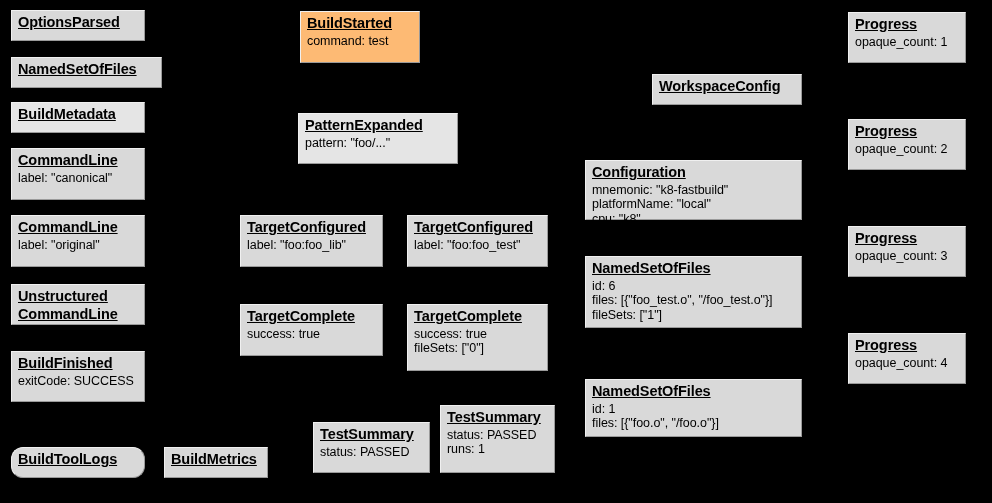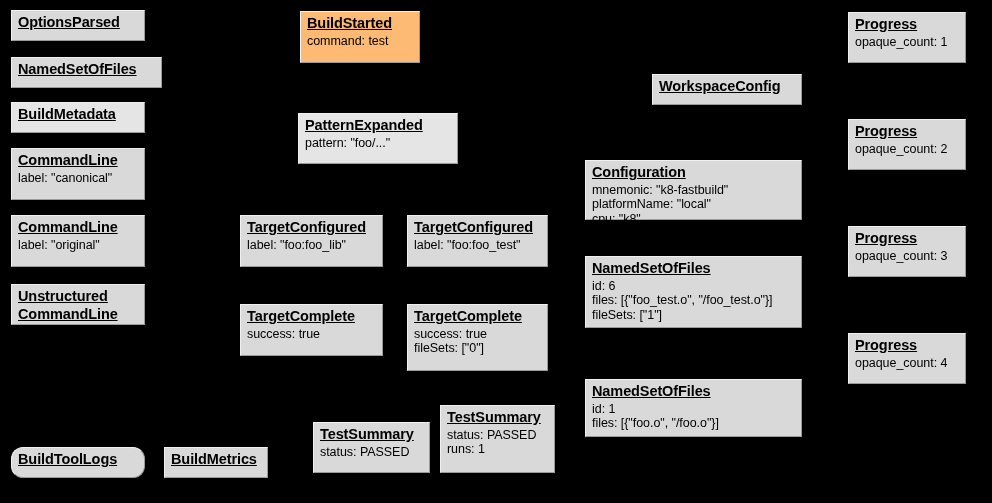--- a/index.html
+++ b/index.html
@@ -70,20 +70,26 @@
     </div>
     <div class="node" style="left: 11px; top: 215px; width: 134px; height: 52px; background: rgb(217, 217, 217); color: rgb(0, 0, 0);">
       <span class="node-title">CommandLine</span>
       <span class="node-fields">
         <span class="node-field">label: "original"</span>
       </span>
     </div>
     <div class="node" style="left: 11px; top: 284px; width: 134px; height: 41px; background: rgb(217, 217, 217); color: rgb(0, 0, 0);">
       <span class="node-title">Unstructured
 CommandLine</span>
+    </div>
+    <div class="node" style="left: 11px; top: 351px; width: 134px; height: 51px; background: rgb(217, 217, 217); color: rgb(0, 0, 0);">
+      <span class="node-title">BuildFinished</span>
+      <span class="node-fields">
+        <span class="node-field">exitCode: SUCCESS</span>
+      </span>
     </div>
     <div class="node" style="left: 11px; top: 447px; width: 134px; height: 31px; background: rgb(217, 217, 217); color: rgb(0, 0, 0); border-radius: 12px;">
       <span class="node-title">BuildToolLogs</span>
     </div>
     <div class="node" style="left: 164px; top: 447px; width: 104px; height: 31px; background: rgb(217, 217, 217); color: rgb(0, 0, 0);">
       <span class="node-title">BuildMetrics</span>
     </div>
     <div class="node" style="left: 300px; top: 11px; width: 120px; height: 52px; background: #fdba74; color: rgb(0, 0, 0);">
       <span class="node-title">BuildStarted</span>
       <span class="node-fields">

